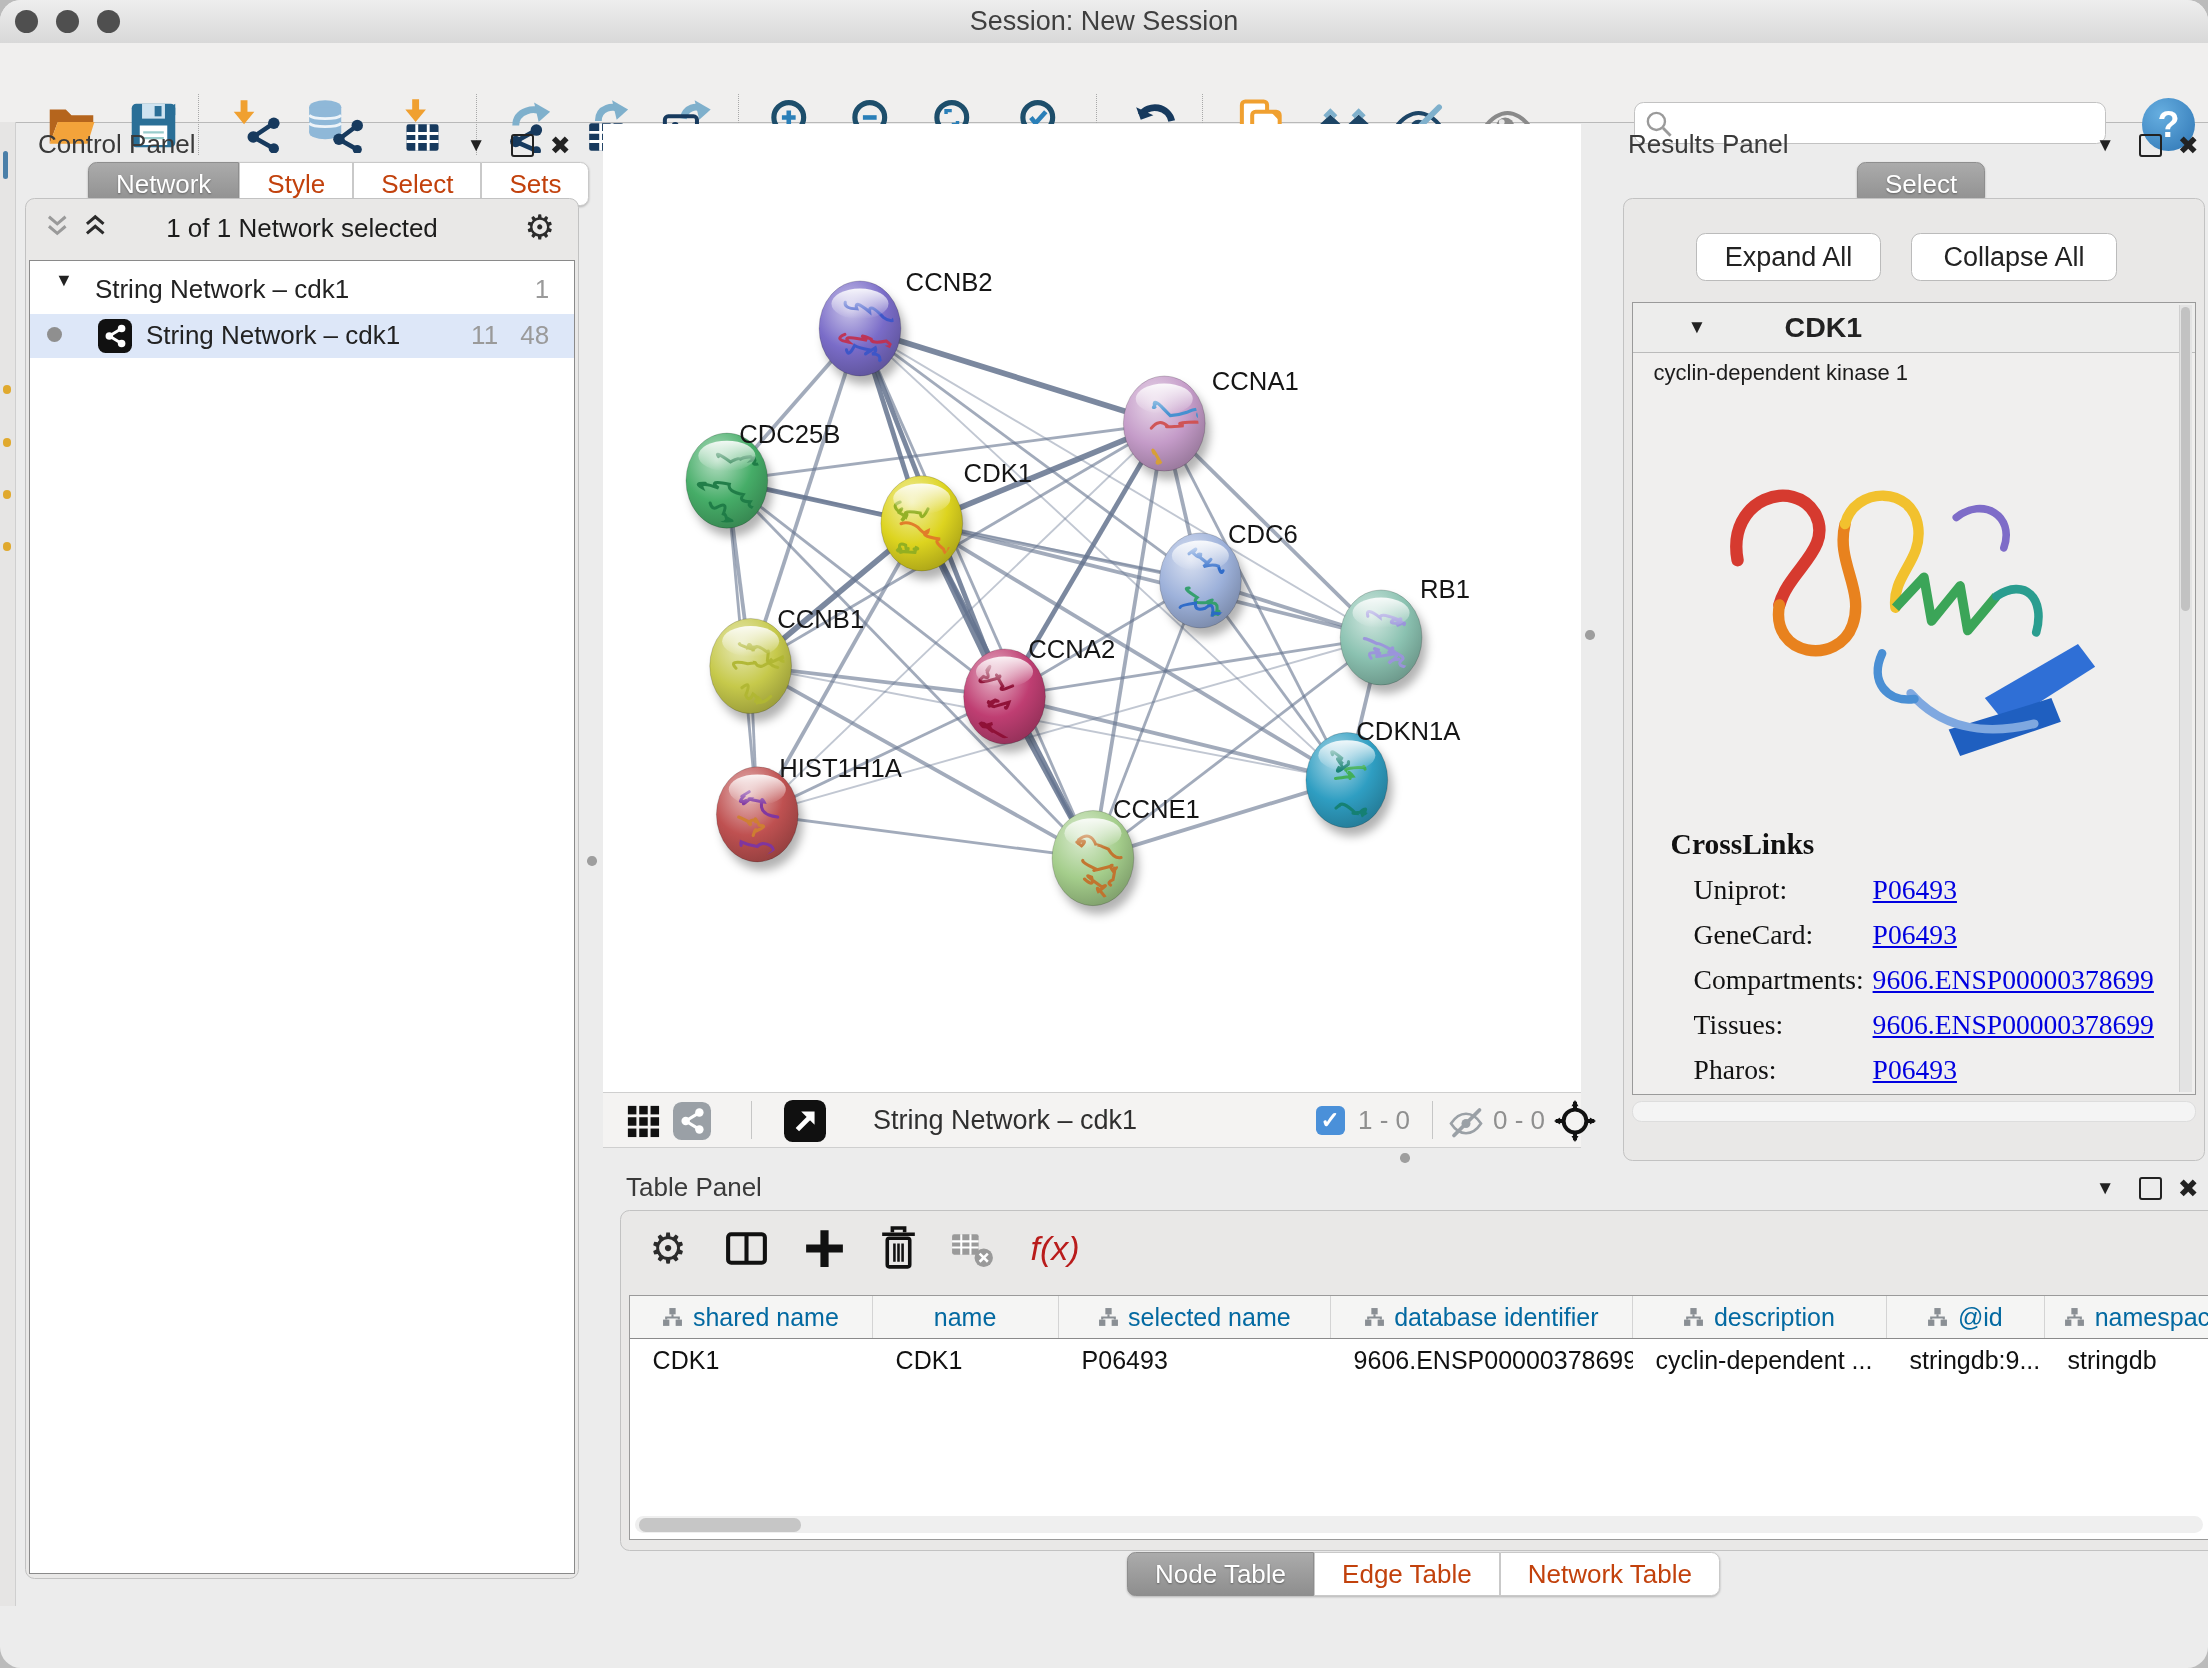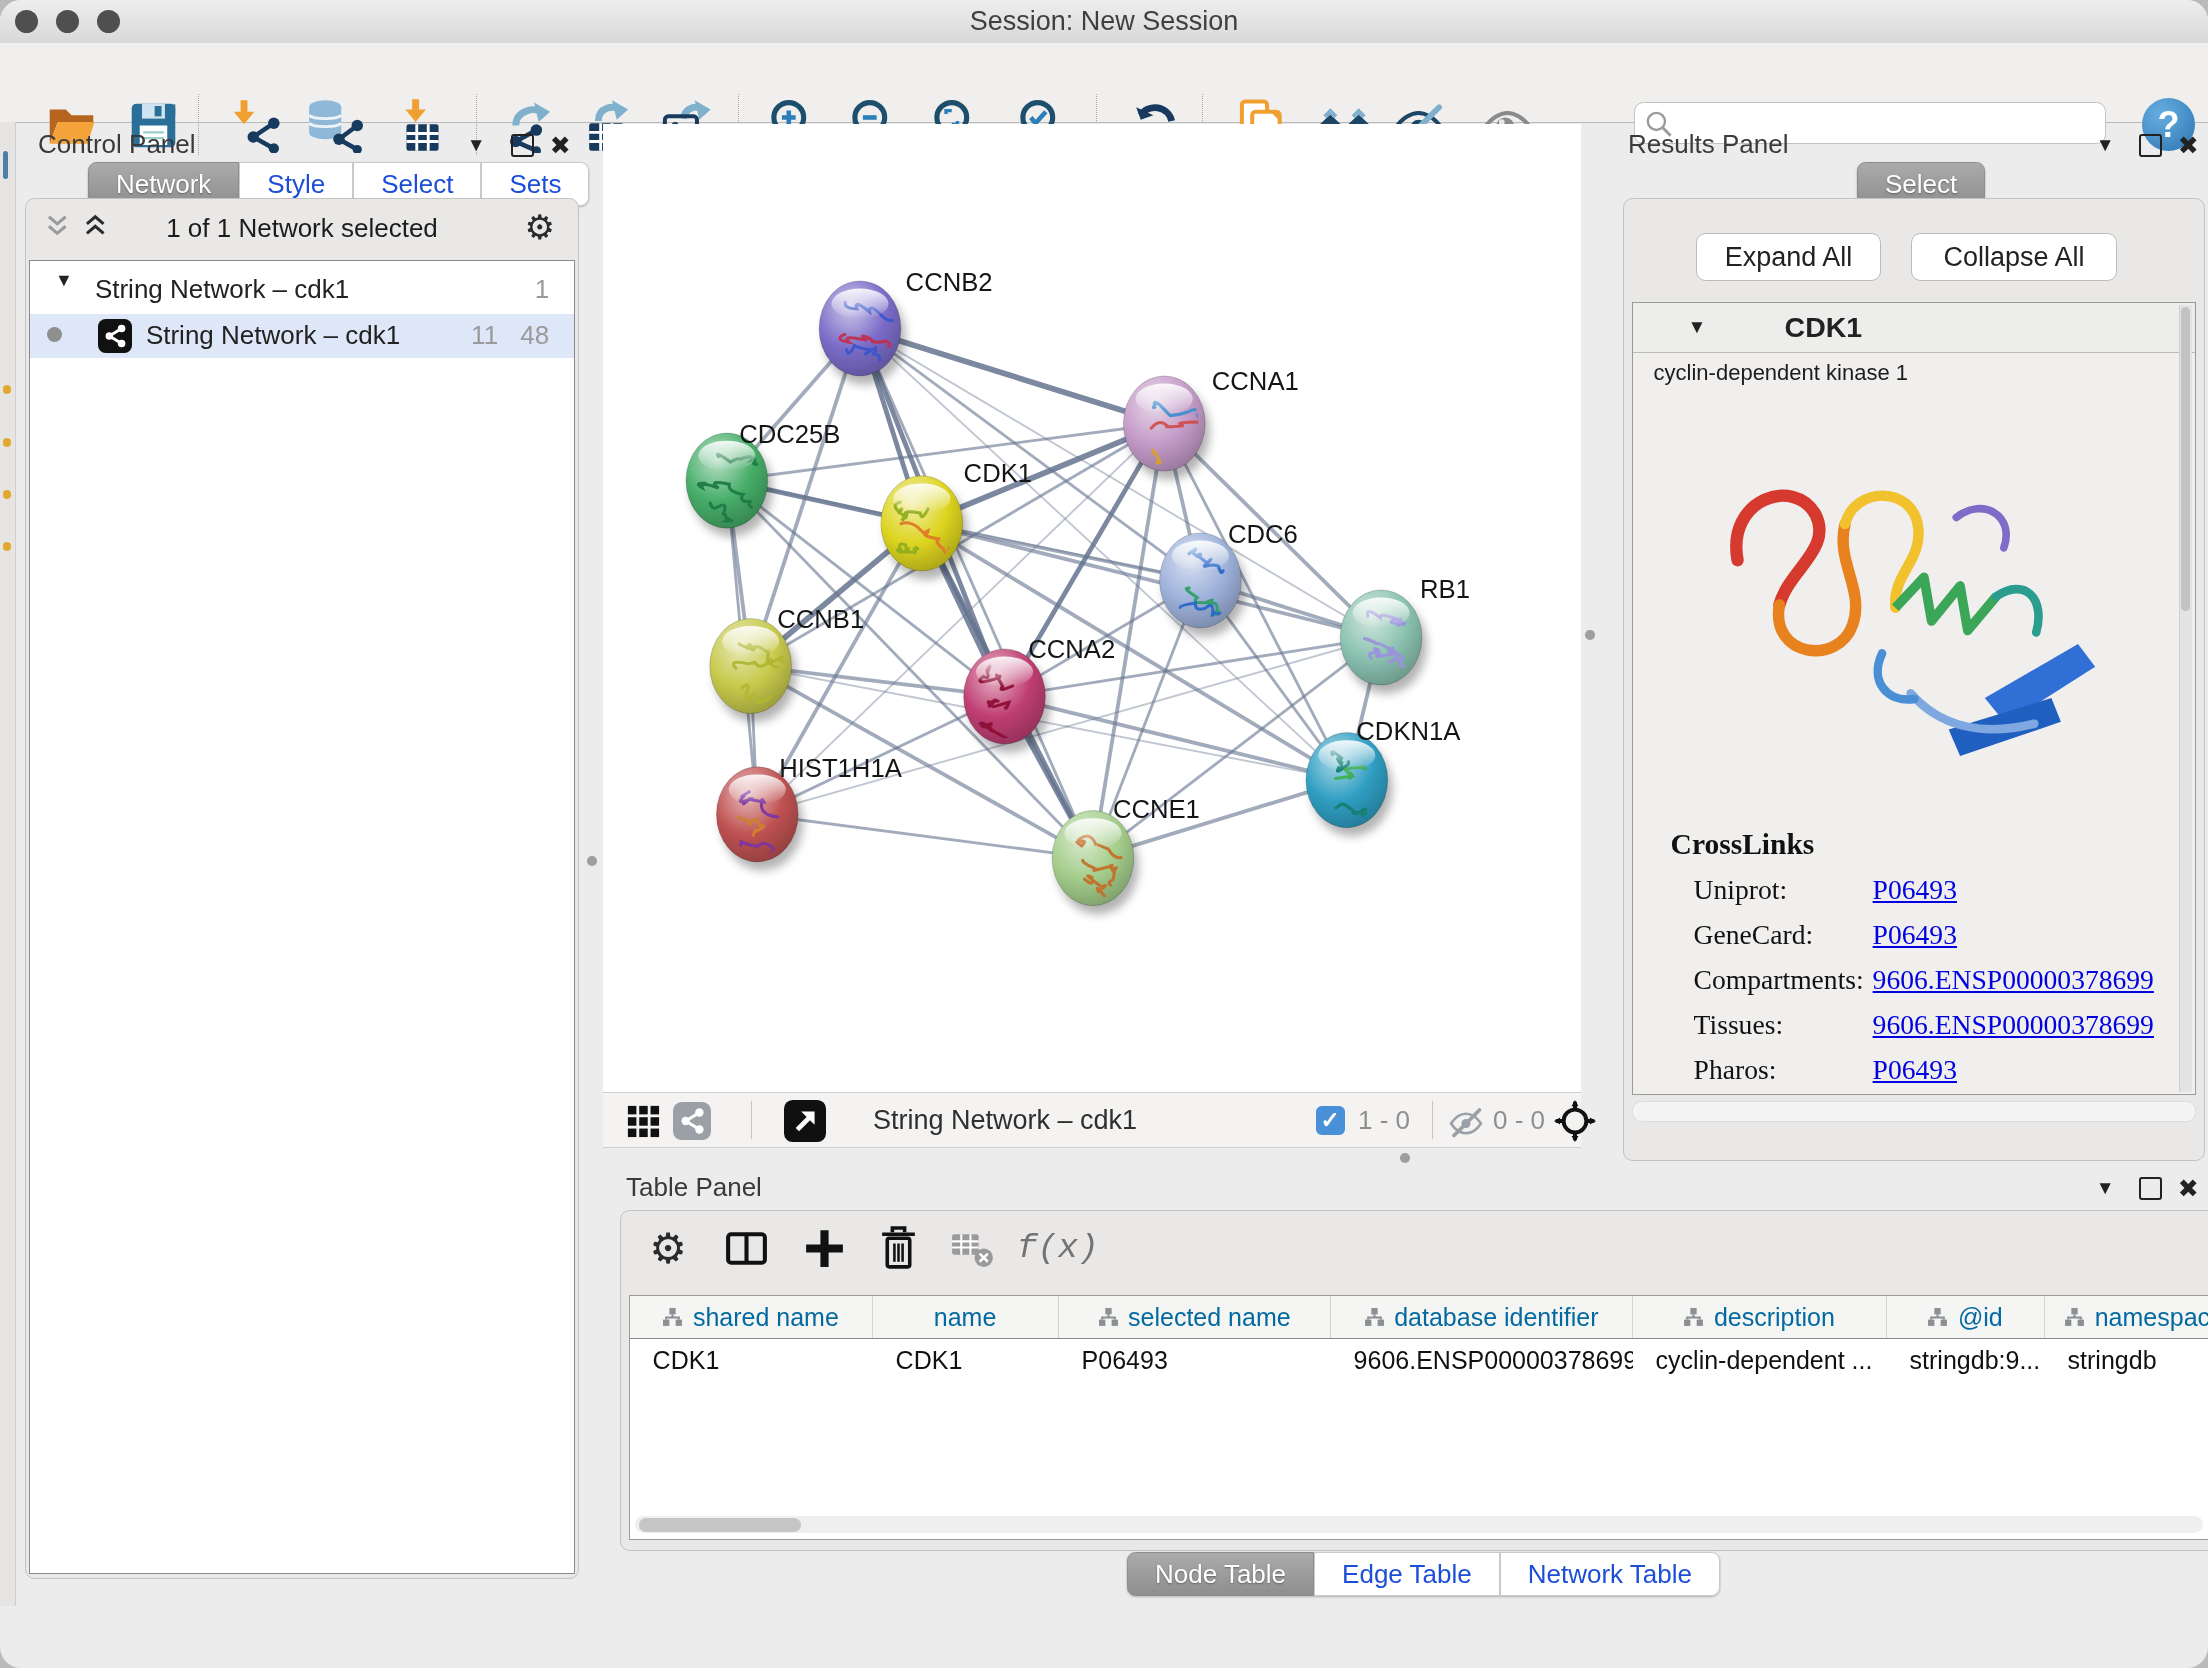--- a/index.html
+++ b/index.html
@@ -26,21 +26,21 @@
     font-size:36px;text-align:center;line-height:53px;}
   
   .lstrip{position:absolute;left:0;top:122px;width:15px;height:1484px;background:#e6e5e4;border-right:1px solid #cfcfcf;}
   .lmark{position:absolute;left:2.9px;border-radius:2.9px;}
   
   .ptitle{position:absolute;font-size:26px;color:#3a3a3a;}
   .hico{position:absolute;top:0;height:36px;line-height:36px;font-size:19px;color:#222;text-align:center;}
   .hbox{width:19px;height:19px;border:2.9px solid #222;border-radius:2.9px;display:inline-block;margin-top:6.7px;}
   .tabbar{position:absolute;display:flex;filter:drop-shadow(0 1px 1px rgba(0,0,0,.25));justify-content:flex-end;}
   .tab{height:42px;line-height:42px;padding:0 27px;background:#fff;border:1px solid #cscsc;
-    border:1px solid #c9c9c9;font-size:26px;color:#1d4ed8;}
+    border:1px solid #c9c9c9;font-size:26px;color:#c2410c;}
   .tab:first-child{border-radius:8.6px 0 0 8.6px;}
   .tab:last-child{border-radius:0 8.6px 8.6px 0;}
   .tab.sel{background:linear-gradient(#ababab,#8e8e8e);color:#fff;border-color:#8e8e8e;text-shadow:0 1px 1.9px rgba(0,0,0,.35);}
   .graybox{position:absolute;background:#e9e8e7;border:1px solid #c2c2c2;border-radius:9.5px;}
   
   .cp-sumrow{position:absolute;left:0;right:0;top:0;height:59px;}
   .cp-tree{position:absolute;left:2.9px;right:2.9px;top:61px;bottom:3.8px;background:#fff;border:1.9px solid #8a8a8a;}
   .trow{position:absolute;left:0;right:0;height:44px;font-size:26px;}
   .trow .cnt{position:absolute;color:#9a9a9a;}
   .netico{position:absolute;width:34px;height:34px;border-radius:7.6px;background:#111;}
@@ -72,21 +72,21 @@
   .tpi{position:absolute;top:0;width:49px;height:49px;}
   .tpi svg{width:100%;height:100%;}
   .ntable{position:absolute;left:7.6px;top:84px;width:1581px;height:245px;background:#fff;border:1px solid #9a9a9a;box-sizing:border-box;}
   .nt-head{display:flex;height:42px;background:#f5f5f4;border-bottom:1.9px solid #8a8a8a;}
   .th{display:flex;align-items:center;justify-content:center;gap:9.5px;font-size:25px;color:#0369a1;
       border-right:1px solid #d4d4d4;box-sizing:border-box;overflow:hidden;white-space:nowrap;flex:none;}
   .nt-row{display:flex;height:42px;background:#fff;}
   .td{font-size:25px;color:#111;padding-left:23px;line-height:42px;box-sizing:border-box;overflow:hidden;white-space:nowrap;flex:none;}
   .tscroll{position:absolute;left:5.7px;bottom:5.7px;right:5.7px;height:17px;background:#efefef;border-radius:8.6px;}
   .tthumb{position:absolute;left:3.8px;top:1.9px;width:162px;height:13.3px;background:#c6c6c6;border-radius:6.7px;}
-  .fx{font-family:Liberation Mono, monospace;font-style:italic;font-size:34px;color:#737373;line-height:49px;}
+  .fx{font-family:Liberation Sans, sans-serif;font-style:italic;font-size:34px;color:#b91c1c;line-height:49px;text-align:center;}
   
   .statusbar{position:absolute;left:0;top:1605px;width:100%;height:63px;background:#eceaea;border-top:1px solid #c8c8c8;}
   .sbtn{position:absolute;top:9.5px;width:49px;height:42px;background:#f7f7f7;border:1.9px solid #b0b0b0;
     display:flex;align-items:center;justify-content:center;}
   .membtn{position:absolute;right:21px;top:7.6px;width:145px;height:46px;background:#f7f7f7;border:1.9px solid #b0b0b0;
     display:flex;align-items:center;justify-content:center;gap:11.4px;font-size:26px;color:#111;}
   .dotg{width:23px;height:23px;border-radius:50%;background:#1f8b1f;}
   .splitdot{position:absolute;width:9.5px;height:9.5px;border-radius:50%;background:#9e9e9e;}
 </style>
 </head>

